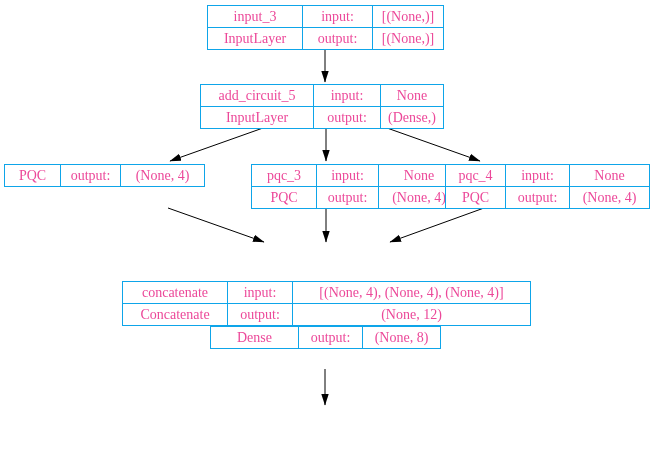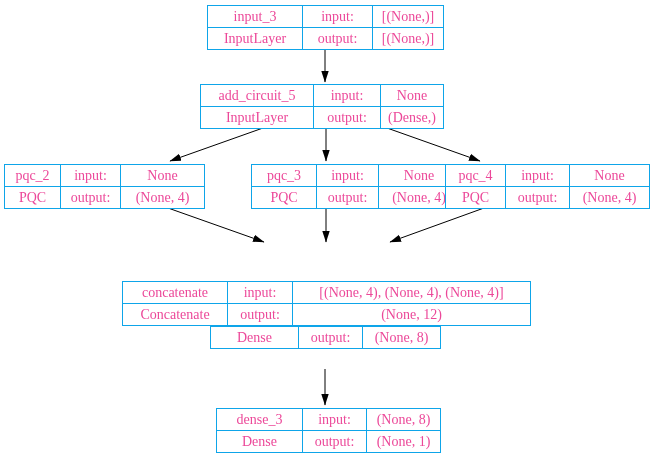--- a/index.html
+++ b/index.html
@@ -114,25 +114,20 @@
   </tbody>
     </table>
 
   <table class="gnode" id="n-pqc_2">
     <colgroup>
         <col style="width:56px">
         <col style="width:60px">
         <col style="width:84px">
       </colgroup>
     <tbody>
-        <tr>
-      <td>pqc_2</td>
-      <td>input:</td>
-      <td>None</td>
-    </tr>
     <tr>
       <td>PQC</td>
       <td>output:</td>
       <td>(None, 4)</td>
     </tr>
   </tbody>
     </table>
 
   <table class="gnode" id="n-pqc_3">
     <colgroup>
@@ -202,33 +197,14 @@
       </colgroup>
     <tbody>
     <tr>
       <td>Dense</td>
       <td>output:</td>
       <td>(None, 8)</td>
     </tr>
   </tbody>
     </table>
 
-  <table class="gnode" id="n-dense_3">
-    <colgroup>
-        <col style="width:86px">
-        <col style="width:64px">
-        <col style="width:74px">
-      </colgroup>
-    <tbody>
-        <tr>
-      <td>dense_3</td>
-      <td>input:</td>
-      <td>(None, 8)</td>
-    </tr>
-    <tr>
-      <td>Dense</td>
-      <td>output:</td>
-      <td>(None, 1)</td>
-    </tr>
-  </tbody>
-    </table>
 
 </div>
 
 </body></html>

